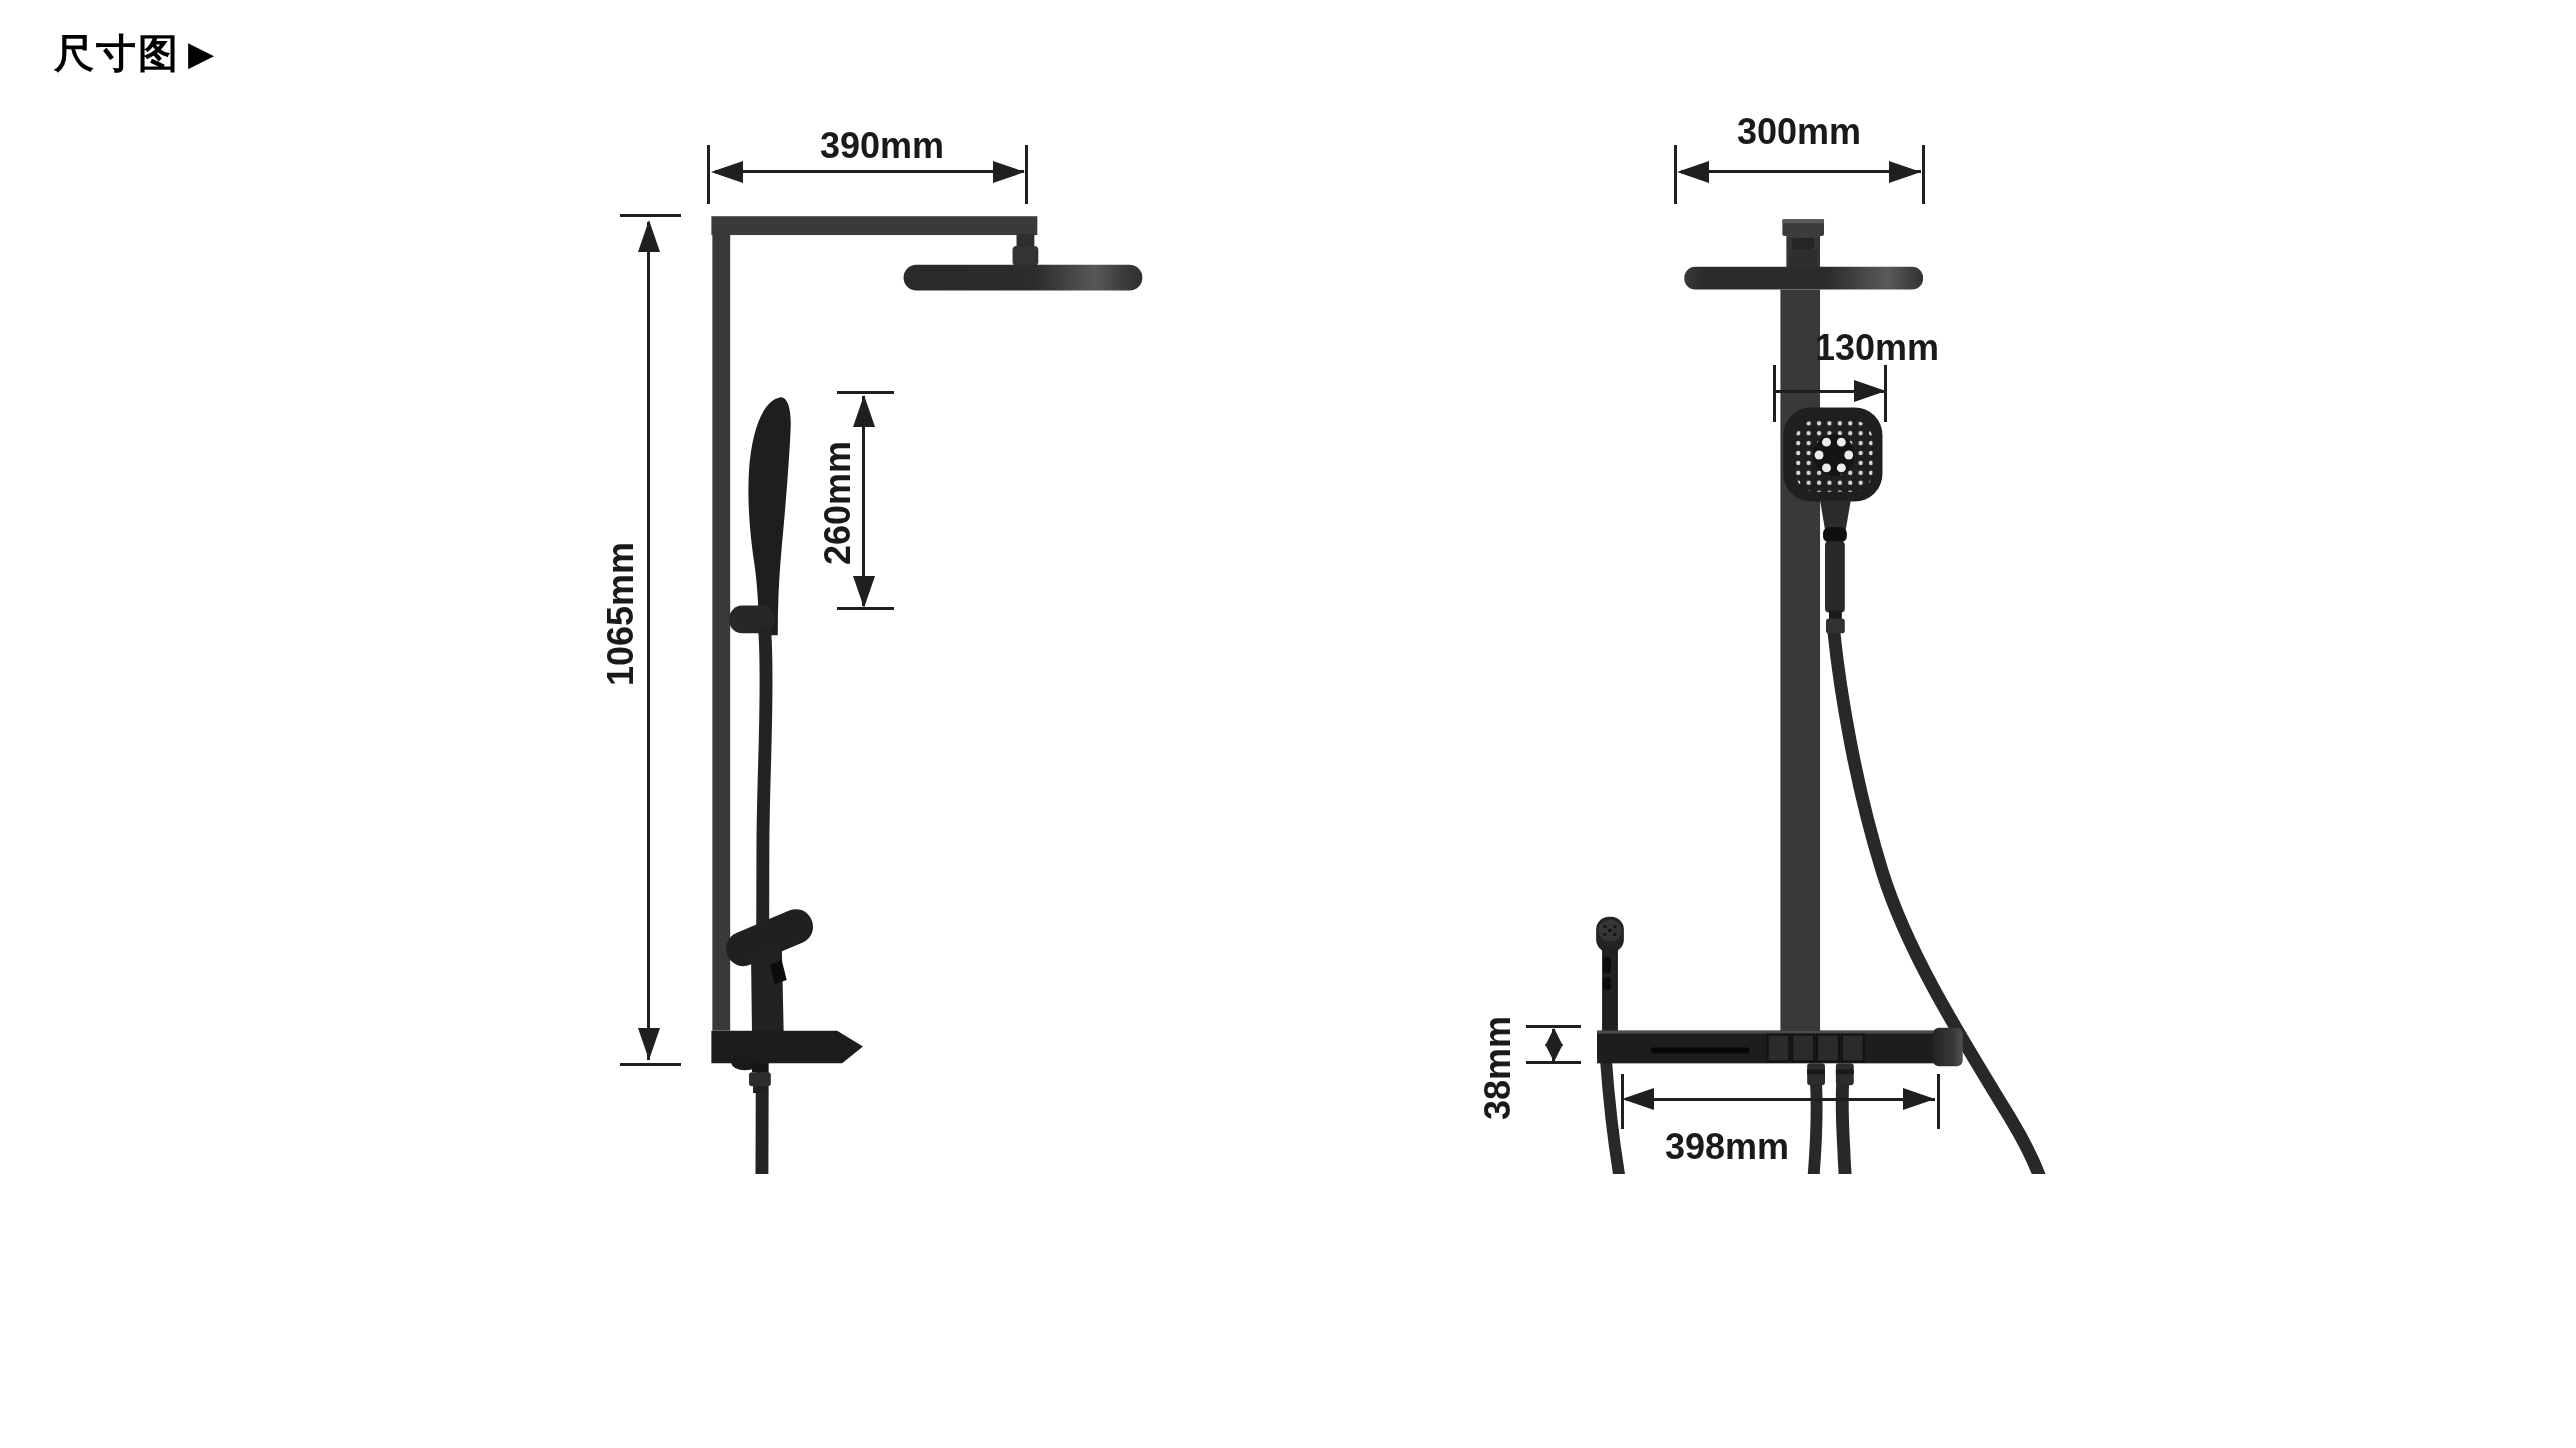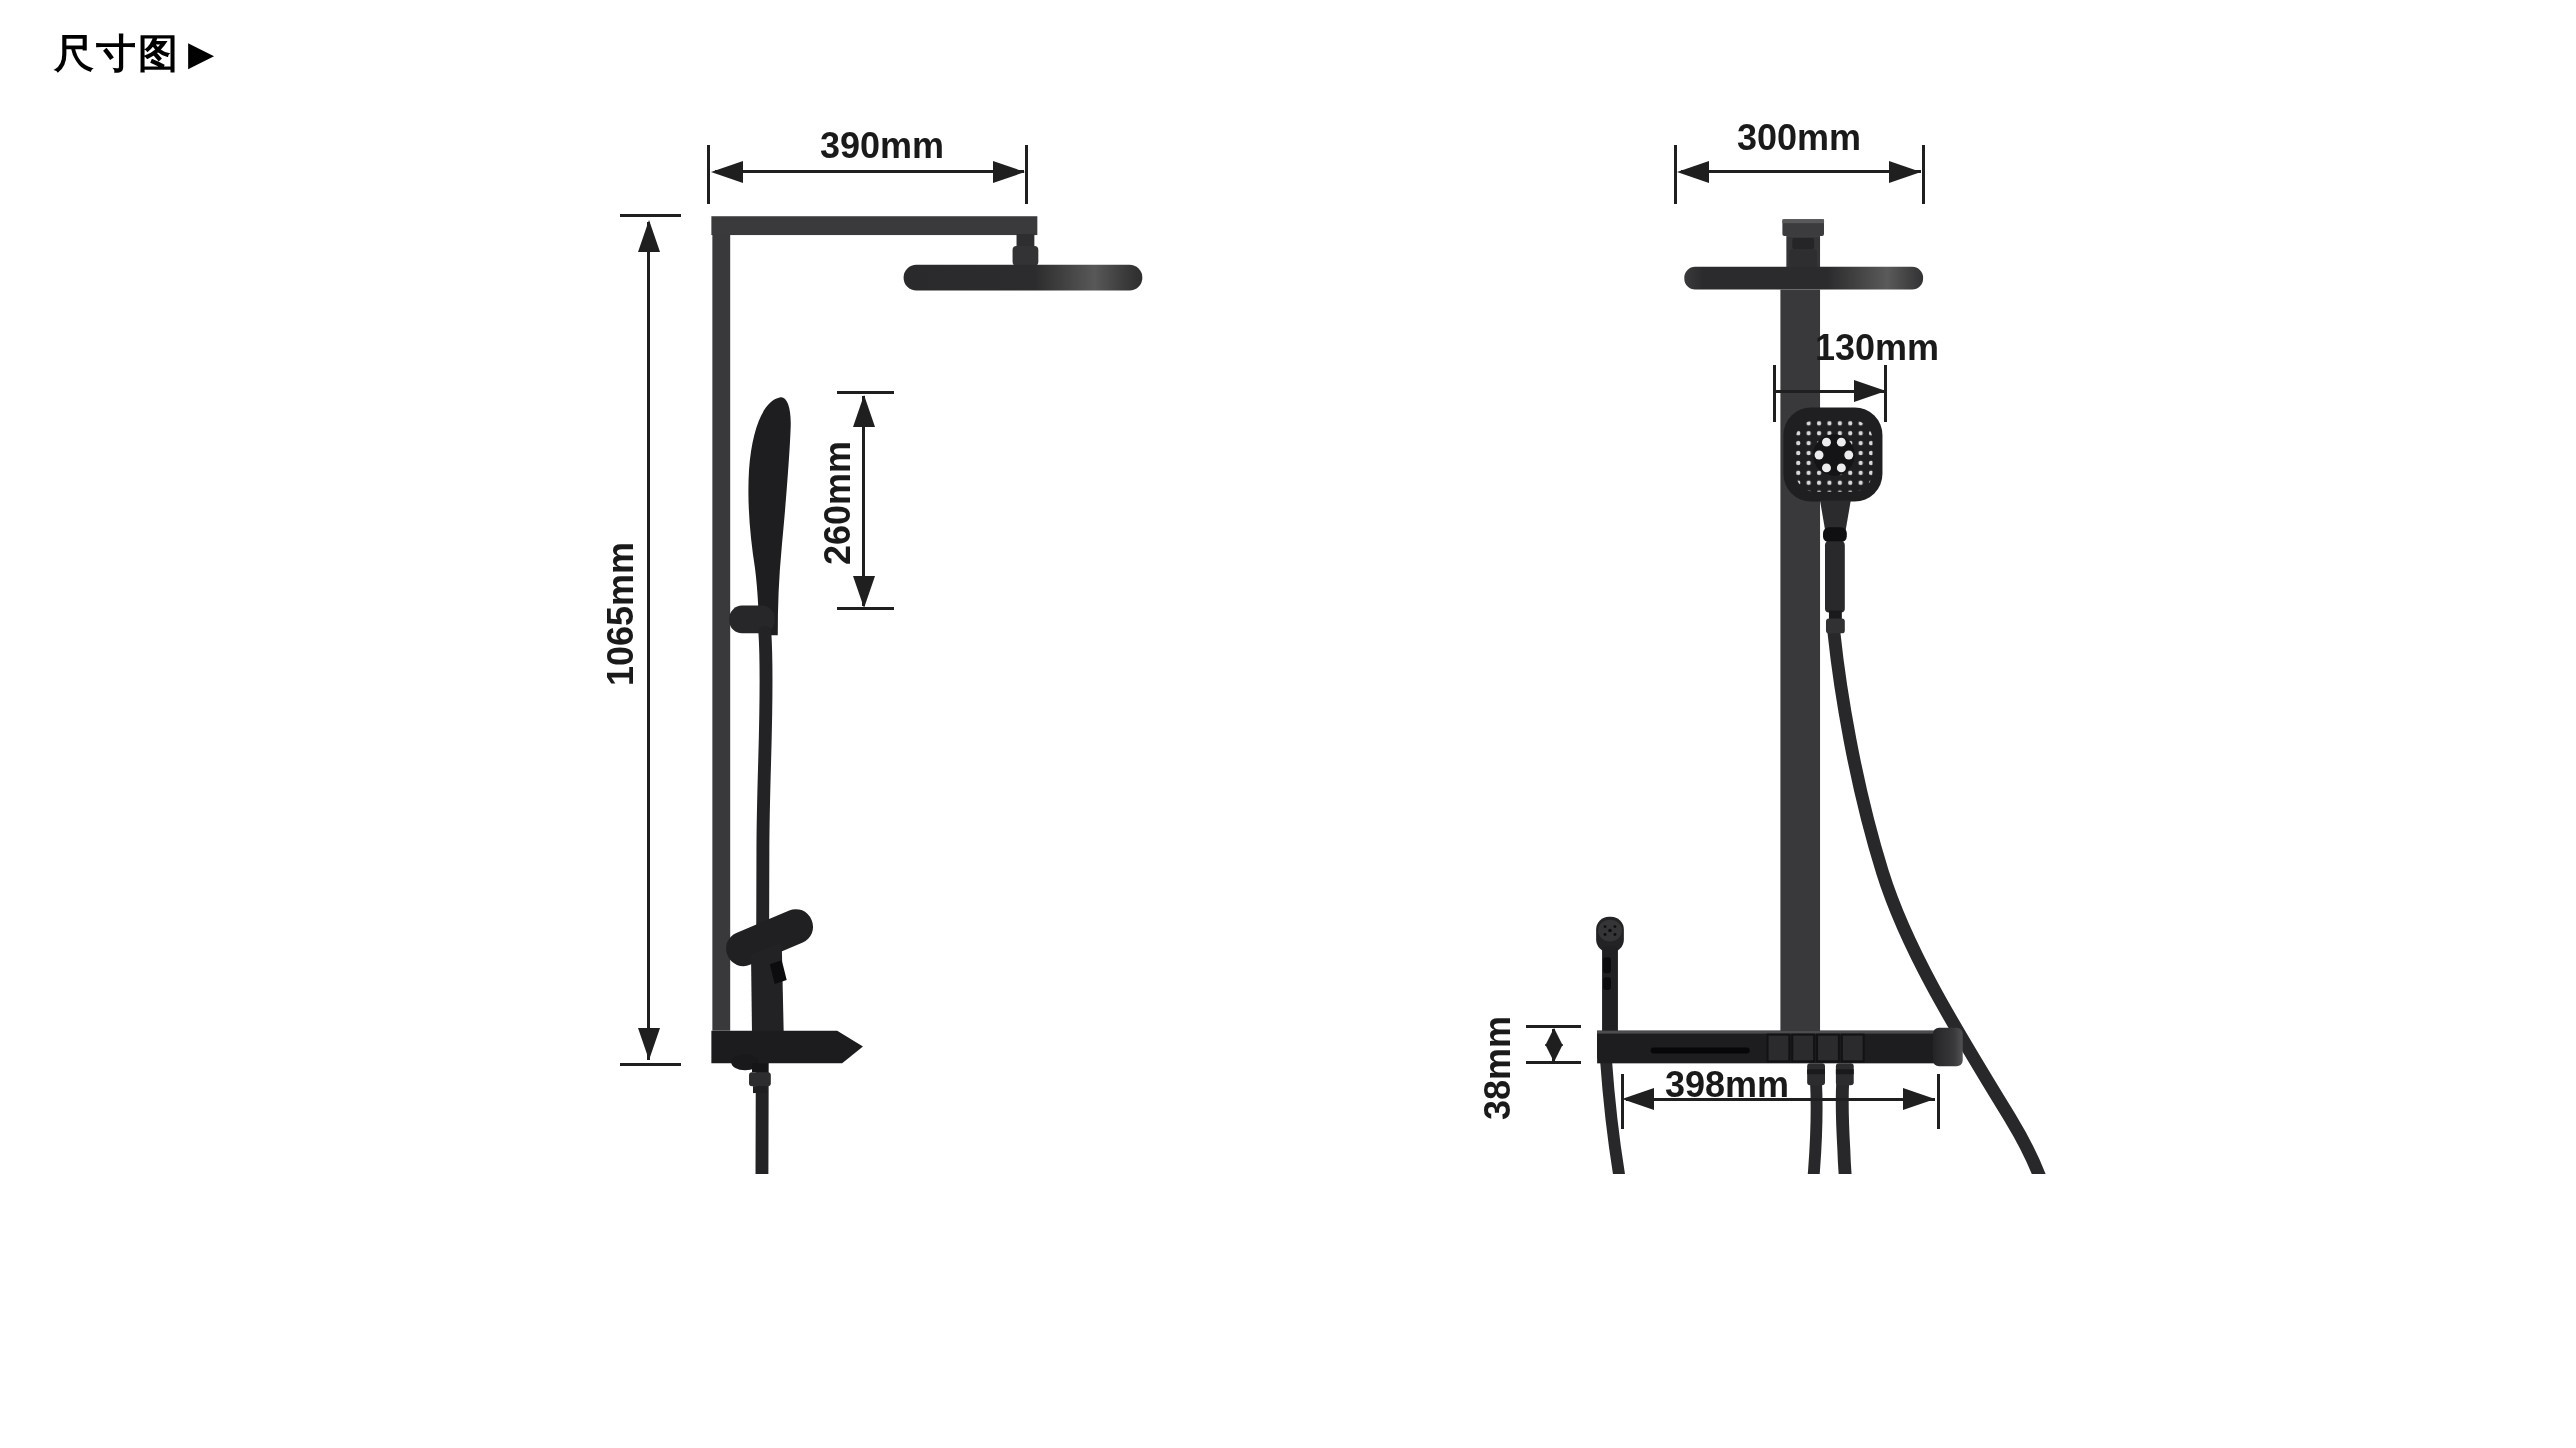--- a/index.html
+++ b/index.html
@@ -160,41 +160,41 @@
   <div class="abs ah ah-up" style="left:638px;top:220px;"></div>
   <div class="abs ah ah-down" style="left:638px;top:1028px;"></div>
 
   <div class="abs dim-label rot" style="left:739px;top:483px;width:198px;height:40px;line-height:40px;">260mm</div>
   <div class="abs tick-h" style="left:837px;top:391px;width:57px;"></div>
   <div class="abs tick-h" style="left:837px;top:607px;width:57px;"></div>
   <div class="abs dline-v" style="left:862px;top:396px;height:210px;"></div>
   <div class="abs ah ah-up" style="left:853px;top:395px;"></div>
   <div class="abs ah ah-down" style="left:853px;top:576px;"></div>
 
-  <div class="abs dim-label" style="left:1680px;top:117px;width:238px;">300mm</div>
+  <div class="abs dim-label" style="left:1680px;top:111px;width:238px;">300mm</div>
   <div class="abs tick-v" style="left:1674px;top:145px;height:59px;"></div>
   <div class="abs tick-v" style="left:1922px;top:145px;height:59px;"></div>
   <div class="abs dline-h" style="left:1681px;top:170px;width:240px;"></div>
   <div class="abs ah ah-left" style="left:1677px;top:161px;"></div>
   <div class="abs ah ah-right" style="left:1889px;top:161px;"></div>
 
   <div class="abs dim-label" style="left:1778px;top:327px;width:198px;">130mm</div>
   <div class="abs tick-v" style="left:1773px;top:365px;height:57px;"></div>
   <div class="abs tick-v" style="left:1884px;top:365px;height:57px;"></div>
   <div class="abs dline-h" style="left:1776px;top:390px;width:109px;"></div>
   <div class="abs ah ah-right" style="left:1854px;top:380px;"></div>
 
   <div class="abs dim-label rot" style="left:1418px;top:1048px;width:159px;height:40px;line-height:40px;">38mm</div>
   <div class="abs tick-h" style="left:1526px;top:1025px;width:55px;"></div>
   <div class="abs tick-h" style="left:1526px;top:1061px;width:55px;"></div>
   <div class="abs dline-v" style="left:1552px;top:1029px;height:32px;"></div>
   <div class="abs ah ah-up-sm" style="left:1545px;top:1028px;"></div>
   <div class="abs ah ah-down-sm" style="left:1545px;top:1044px;"></div>
 
-  <div class="abs dim-label" style="left:1608px;top:1064px;width:238px;">398mm</div>
+  <div class="abs dim-label" style="left:1608px;top:1126px;width:238px;">398mm</div>
   <div class="abs tick-v" style="left:1621px;top:1074px;height:55px;"></div>
   <div class="abs tick-v" style="left:1937px;top:1074px;height:55px;"></div>
   <div class="abs dline-h" style="left:1626px;top:1098px;width:309px;"></div>
   <div class="abs ah ah-left" style="left:1622px;top:1088px;"></div>
   <div class="abs ah ah-right" style="left:1903px;top:1088px;"></div>
 
 </div>
 
 
 </body></html>

